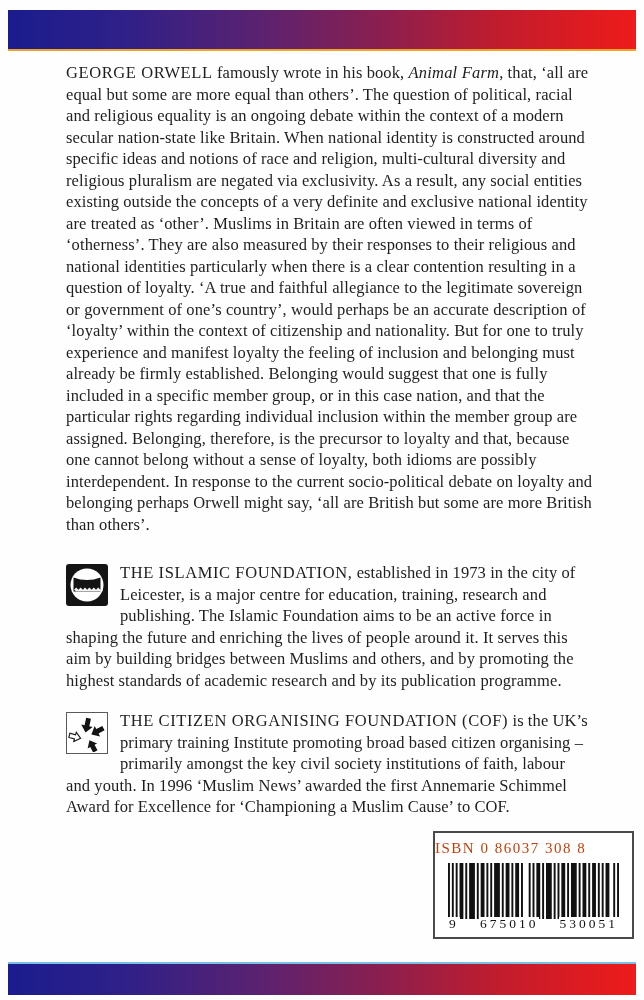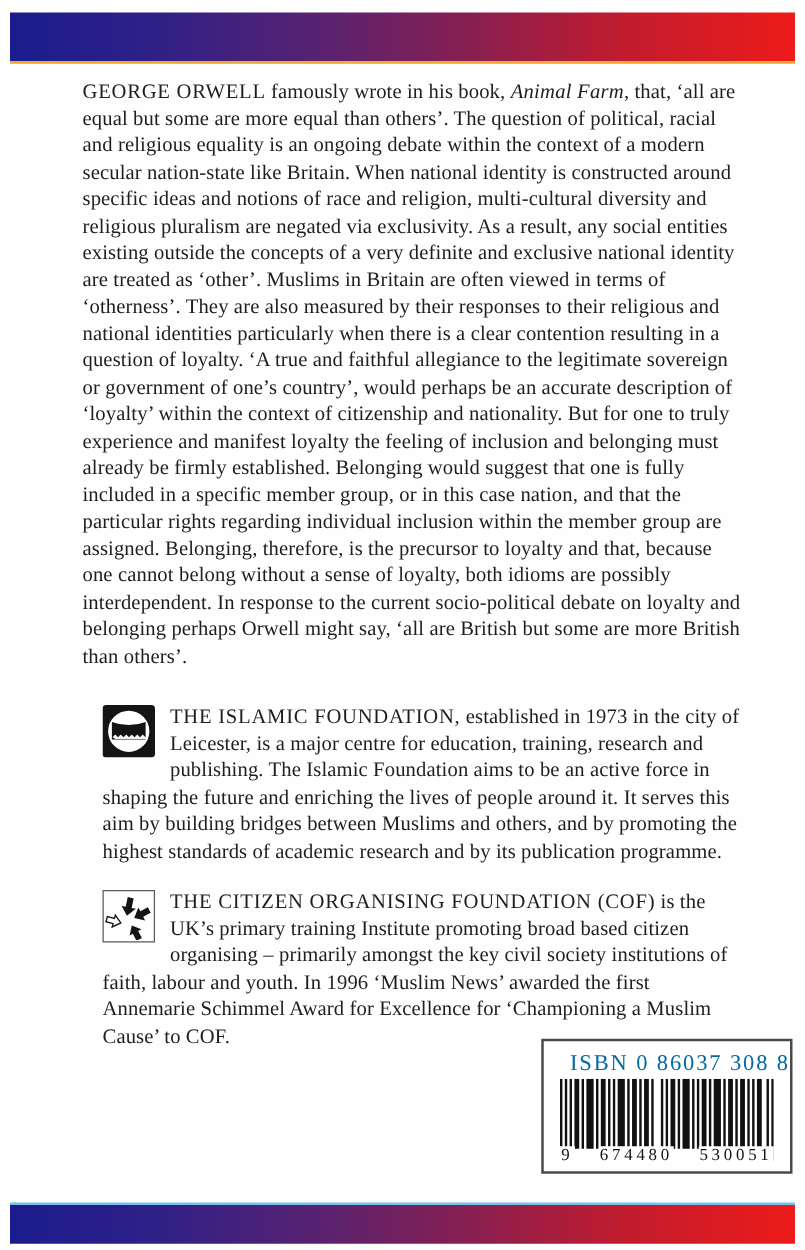--- a/index.html
+++ b/index.html
@@ -13,35 +13,35 @@
     background:linear-gradient(90deg,#1b1c8e 0%,#2e2088 18%,#5a2270 40%,#8c1f4e 60%,#c11c2e 78%,#ee1b1a 100%);
   }
   .band-top{top:10px;border-bottom:2px solid #eda428;}
   .band-bottom{top:962px;height:31px;border-top:2px solid #79c0e8;border-bottom:0;}
   .content{
     position:absolute;left:66px;top:62px;width:527px;
     font-size:16.5px;line-height:21.5px;letter-spacing:0.1px;
   }
   .caps-lead{letter-spacing:0.6px;}
   .main-para{margin:0 0 27px 0;}
-  .org{margin:0 0 19px 16px;}
+  .org{margin:0 0 19px 0;}
   .org-logo{float:left;width:42px;height:42px;margin:2px 12px 4px 0;}
   .if-logo-svg{display:block;width:42px;height:42px;}
   .cof-logo-box{
     box-sizing:border-box;width:42px;height:42px;background:#fff;
     border:1.5px solid #5a5a5a;display:block;
   }
   .org p{margin:0;}
   .barcode-box{
     position:absolute;left:433px;top:831px;width:201px;height:108px;
     background:#fff;border:2px solid #4a4a4a;box-sizing:border-box;
   }
   .isbn-label{
-    text-align:right;font-size:18px;letter-spacing:1.5px;
-    margin-top:7px;color:#0369a1;
+    text-align:left;font-size:15px;letter-spacing:1.5px;
+    margin-top:7px;color:#c2410c;
   }
   .bars-wrap{position:absolute;left:13px;right:13px;top:30px;bottom:8px;}
   .bars-svg{position:absolute;left:0;top:0;width:100%;height:100%;}
   .digits-row{
     position:absolute;left:0;right:0;bottom:-2px;display:flex;
     justify-content:space-between;align-items:flex-end;
     font-size:13.5px;letter-spacing:3px;color:#111;line-height:14px;
   }
   .digits-row span{background:#fff;padding:0 1px;}
   em{letter-spacing:0.2px;}
@@ -132,21 +132,21 @@
             <rect x="150" y="0" width="4" height="56"></rect>
           <rect x="156" y="0" width="2" height="56"></rect>
             <rect x="160" y="0" width="2" height="56"></rect>
           <rect x="164" y="0" width="4" height="56"></rect>
           <rect x="172" y="0" width="2" height="66"></rect>
             <rect x="176" y="0" width="2" height="66"></rect>
         </g>
       </svg>
       <div class="digits-row">
         <span>9</span>
-        <span>674480</span>
+        <span>675010</span>
         <span>530051</span>
       </div>
     </div>
   </div>
 
   <div class="band band-bottom"></div>
 
 </div>
 
 </body></html>

